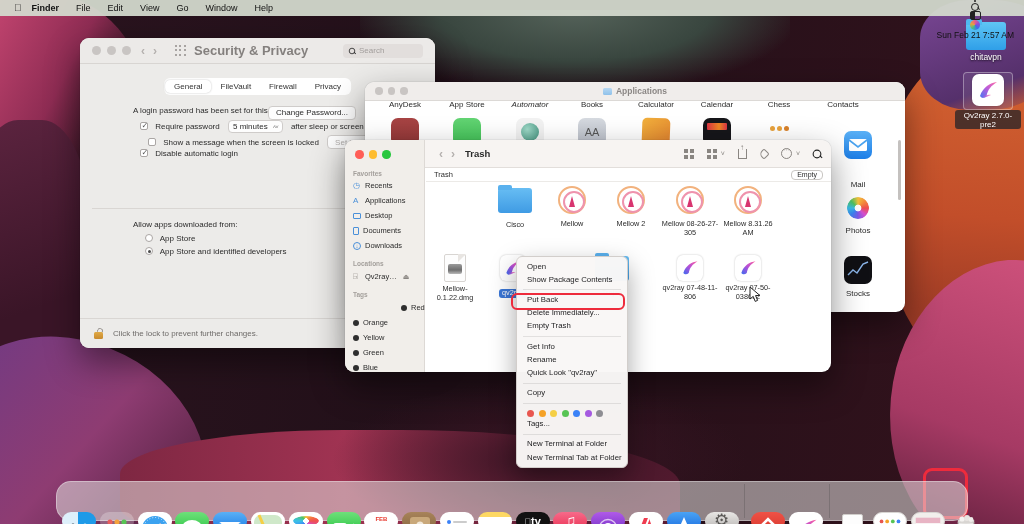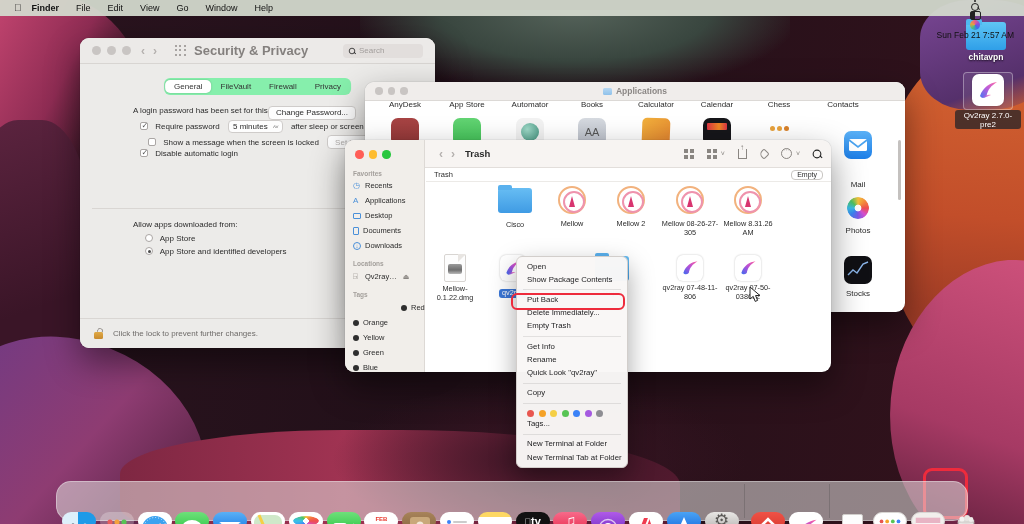--- a/index.html
+++ b/index.html
@@ -46,21 +46,21 @@
   
   .sec-win { left:80px; top:38px; width:355px; height:310px; background:#ecebe9; z-index:5; }
   .sec-titlebar { position:absolute; left:0; top:0; right:0; height:26px; background:#eceae8; border-bottom:1px solid #d8d5d2; border-radius:9px 9px 0 0; display:flex; align-items:center; padding:0 12px; }
   .sec-title { font-size:13px; font-weight:bold; color:#84807e; margin-left:8px; }
   .nav-chev { color:#b4b0ae; font-size:12px; margin:0 4px; font-weight:bold; }
   .grid-ic { width:11px; height:11px; margin-left:14px; background:
       linear-gradient(#a8a4a2 0 0) 0 0/2.2px 2.2px no-repeat, linear-gradient(#a8a4a2 0 0) 4.4px 0/2.2px 2.2px no-repeat, linear-gradient(#a8a4a2 0 0) 8.8px 0/2.2px 2.2px no-repeat,
       linear-gradient(#a8a4a2 0 0) 0 4.4px/2.2px 2.2px no-repeat, linear-gradient(#a8a4a2 0 0) 4.4px 4.4px/2.2px 2.2px no-repeat, linear-gradient(#a8a4a2 0 0) 8.8px 4.4px/2.2px 2.2px no-repeat,
       linear-gradient(#a8a4a2 0 0) 0 8.8px/2.2px 2.2px no-repeat, linear-gradient(#a8a4a2 0 0) 4.4px 8.8px/2.2px 2.2px no-repeat, linear-gradient(#a8a4a2 0 0) 8.8px 8.8px/2.2px 2.2px no-repeat; }
   .sec-search { margin-left:auto; width:80px; height:14px; background:#e2dedc; border-radius:4px; font-size:8px; color:#a29e9c; display:flex; align-items:center; padding:0 5px; gap:3px; }
-  .seg { position:absolute; left:50%; transform:translateX(-50%); top:40px; height:17px; background:#86efac; border-radius:6px; display:flex; align-items:center; padding:1.5px;text-align:center; }
+  .seg { position:absolute; left:50%; transform:translateX(-50%); top:40px; height:17px; background:#ffffff; border-radius:6px; display:flex; align-items:center; padding:1.5px;text-align:center; }
   .seg .tab { font-size:8px; color:#333; padding:2px 9px; border-radius:5px; white-space:nowrap; }
   .seg .tab.sel { background:#fff; box-shadow:0 0 2px rgba(0,0,0,.25); }
   .sec-row { position:absolute; font-size:8px; color:#2b2b2b; white-space:nowrap; }
   .btn { display:inline-block; background:#fdfdfd; border:1px solid #cfccca; border-radius:4px; font-size:8px; color:#2b2b2b; padding:1.5px 7px; }
   .btn.disabled { color:#b3afad; }
   .cb { display:inline-block; width:8px; height:8px; border:1px solid #aaa6a4; border-radius:2px; background:#fff; vertical-align:-1px; margin-right:5px; position:relative; }
   .cb.checked:before { content:"\2713"; position:absolute; left:0.5px; top:-2.5px; font-size:8px; color:#555; }
   .radio { display:inline-block; width:8px; height:8px; border:1px solid #aaa6a4; border-radius:50%; background:#fff; vertical-align:-1px; margin-right:5px; position:relative; }
   .radio.sel:before { content:""; position:absolute; left:1.6px; top:1.6px; width:3.6px; height:3.6px; border-radius:50%; background:#4a4a4a; }
   .stepper { display:inline-block; background:#fdfdfd; border:1px solid #cfccca; border-radius:4px; font-size:8px; padding:1px 4px; color:#2b2b2b; }
@@ -126,21 +126,21 @@
   .ctx .mi2 { font-size:7.8px; color:#1d1d1f; padding:1.6px 10px; line-height:10px; white-space:nowrap; }
   .ctx .sep { height:1px; background:rgba(0,0,0,.09); margin:3px 6px; }
   .ctx .dots { display:flex; gap:4.5px; padding:3px 10px 1px; }
   .ctx .dots i { width:7px; height:7px; border-radius:50%; display:inline-block; }
   .annot { position:absolute; border:2.5px solid #ee2b3c; border-radius:6px; z-index:30; }
 
   
   .dsk-folder { position:absolute; left:963px; top:22px; width:46px; text-align:center; z-index:3; }
   .dsk-folder .f { width:40px; height:28px; margin:0 auto; position:relative; background:linear-gradient(#5fc6f5,#2f9fe8); border-radius:3px; }
   .dsk-folder .f:before { content:""; position:absolute; top:-3.5px; left:0; width:16px; height:6px; background:#4fb8f0; border-radius:2px 2px 0 0; }
-  .dsk-label { font-size:8.5px; color:#fff; font-weight:bold; text-shadow:0 1px 2px rgba(0,0,0,.8); margin-top:2px; }
+  .dsk-label { font-size:8.5px; color:#fff; font-weight:normal; text-shadow:0 1px 2px rgba(0,0,0,.8); margin-top:2px; }
   .dsk-qv { position:absolute; left:955px; top:72px; width:66px; text-align:center; z-index:3; }
   .dsk-qv .sel-rect { position:absolute; left:8px; top:0; width:50px; height:38px; border:1px solid rgba(255,255,255,.35); border-radius:4px; background:rgba(255,255,255,.08); }
   .dsk-qv .qv-ic { width:32px; height:32px; margin:2px auto 0; border-radius:7px; }
   .dsk-qv .pill { display:inline-block; margin-top:4px; background:rgba(35,35,40,.75); color:#fff; font-size:8px; border-radius:3px; padding:0.5px 4px; }
 
   
   .dock { position:absolute; left:56px; top:481px; width:912px; height:40px; background:rgba(228,226,224,.55); border:1px solid rgba(255,255,255,.35); border-radius:15px; display:flex; align-items:center; padding:0 5px; gap:3.8px; z-index:35; }
   .dk { width:34px; height:18px; border-radius:12px; position:relative; flex:0 0 auto;margin-top:39px; }
   .dk .rundot { position:absolute; left:50%; bottom:-5px; width:3px; height:3px; border-radius:50%; background:#4a4a4a; transform:translateX(-50%); }
   .dk-sep { width:1px; height:34px; background:rgba(60,60,60,.25); flex:0 0 auto; margin:0 2px; }
@@ -251,21 +251,21 @@
 
 <div class="win apps-win">
   <div class="apps-titlebar">
     <span class="tl inactive"></span>
     <span class="tl inactive"></span>
     <span class="tl inactive"></span>
     <span class="apps-title"><span class="fold"></span><span>Applications</span></span>
   </div>
   <div class="app-lab" style="left:10px;">AnyDesk</div>
   <div class="app-lab" style="left:72px;">App Store</div>
-  <div class="app-lab" style="left:135px;">Automator</div>
+  <div class="app-lab" style="left:135px;font-style:italic;">Automator</div>
   <div class="app-lab" style="left:197px;">Books</div>
   <div class="app-lab" style="left:261px;">Calculator</div>
   <div class="app-lab" style="left:322px;">Calendar</div>
   <div class="app-lab" style="left:384px;">Chess</div>
   <div class="app-lab" style="left:448px;">Contacts</div>
   <div class="app-ic" style="left:26px;  background:linear-gradient(#a84444,#8e3636);"></div>
   <div class="app-ic" style="left:88px;  background:linear-gradient(#63d473,#3fbf55);"></div>
   <div class="app-ic" style="left:151px; background:#f2f2f2;">
       <span style="position:absolute;inset:5px;border-radius:50%;background:radial-gradient(circle at 35% 35%,#9fd9c8,#3f8f7a);"></span>
     </div>

